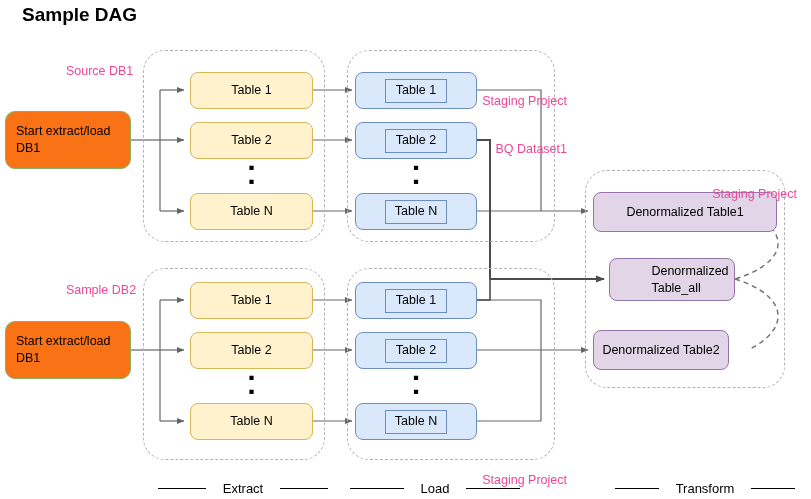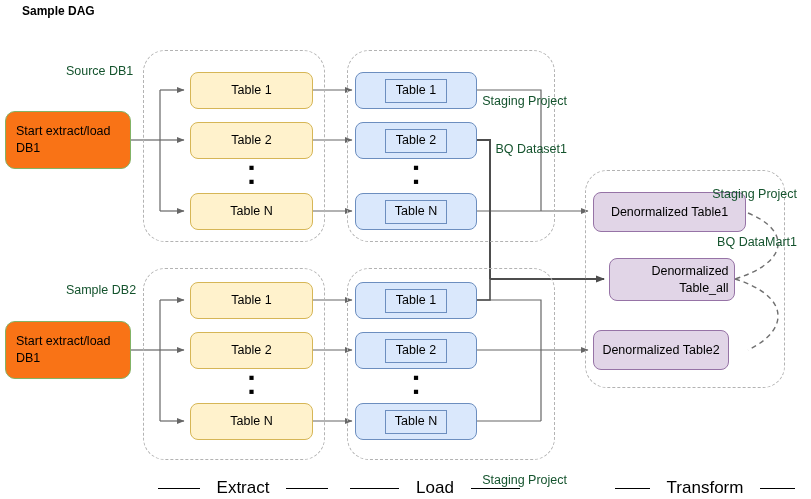--- a/index.html
+++ b/index.html
@@ -26,21 +26,21 @@
     width: 811px;
     height: 499px;
     pointer-events: none;
   }
   .node {
     position: absolute;
     box-sizing: border-box;
     display: flex;
     align-items: center;
     justify-content: center;
-    text-align: right;
+    text-align: left;
     border-radius: 8px;
     border-width: 1px;
     border-style: solid;
     font-size: 12.5px;
     line-height: 1.35;
     z-index: 3;
   }
   .node-green {
     background: #f97316;
     border-color: #82b366;
@@ -77,52 +77,52 @@
     box-sizing: border-box;
     border: 1.4px dashed #b3b3b3;
     border-radius: 22px;
     background: transparent;
     z-index: 1;
   }
   .free-label {
     position: absolute;
     font-size: 12.5px;
     line-height: 1.3;
-    color: #14532d;
+    color: #ec4899;
     z-index: 4;
     white-space: pre;
   }
   .label-right {
     text-align: right;
   }
   #page-title {
     position: absolute;
     left: 22px;
     top: 4px;
-    font-size: 12px;
+    font-size: 19px;
     font-weight: bold;
     z-index: 5;
   }
   .vdots {
     position: absolute;
     text-align: center;
     font-size: 17px;
     font-weight: bold;
     line-height: 14px;
     letter-spacing: 0;
     color: #000;
     z-index: 4;
   }
   .phase-label {
     position: absolute;
     display: flex;
     align-items: center;
     justify-content: flex-end;
     gap: 16px;
-    font-size: 17px;
+    font-size: 13px;
     z-index: 4;
   }
   .phase-label .rule {
     height: 0;
     border-top: 1.2px solid #000;
     width: 58px;
   }
   .phase-label .ptext {
     padding: 0 1px;
   }
@@ -214,21 +214,20 @@
     <div>BQ Dataset1</div>
   </div>
 
   <div class="free-label label-right" style="left:410px; top:439px; width:157px;">
     <div>Staging Project</div>
     
   </div>
 
   <div class="free-label label-right" style="left:630px; top:153px; width:167px;">
     <div>Staging Project</div>
-    <div>BQ DataMart1</div>
   </div>
 
   <div class="node node-green" style="left:5px; top:111px; width:126px; height:58px;">
     <div>
       <div>Start extract/load</div>
       <div>DB1</div>
     </div>
   </div>
 
   <div class="node node-green" style="left:5px; top:321px; width:126px; height:58px;">
@@ -275,21 +274,21 @@
     <span class="inner-box">Table 2</span>
   </div>
   <div class="node node-blue" style="left:355px; top:403px; width:122px; height:37px;">
     <span class="inner-box">Table N</span>
   </div>
   <div class="vdots" style="left:355px; top:371px; width:122px;">
     <div>▪</div>
       <div>▪</div>
   </div>
 
-  <div class="node node-purple" style="left:593px; top:192px; width:153px; height:40px;">
+  <div class="node node-purple" style="left:593px; top:192px; width:184px; height:40px;">
     <div>
       <div>Denormalized Table1</div>
     </div>
   </div>
 
   <div class="node node-purple" style="left:609px; top:258px; width:126px; height:43px;padding-left:36px;">
     <div>
       <div>Denormalized</div>
       <div>Table_all</div>
     </div>

